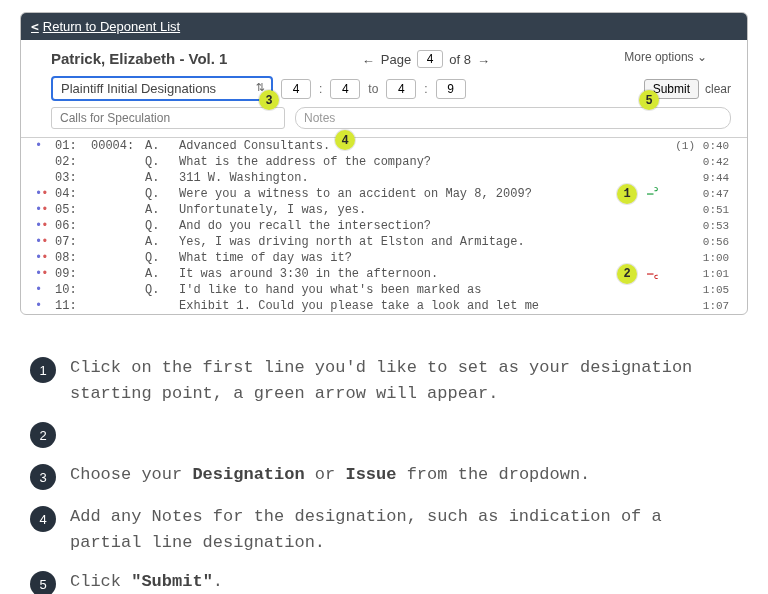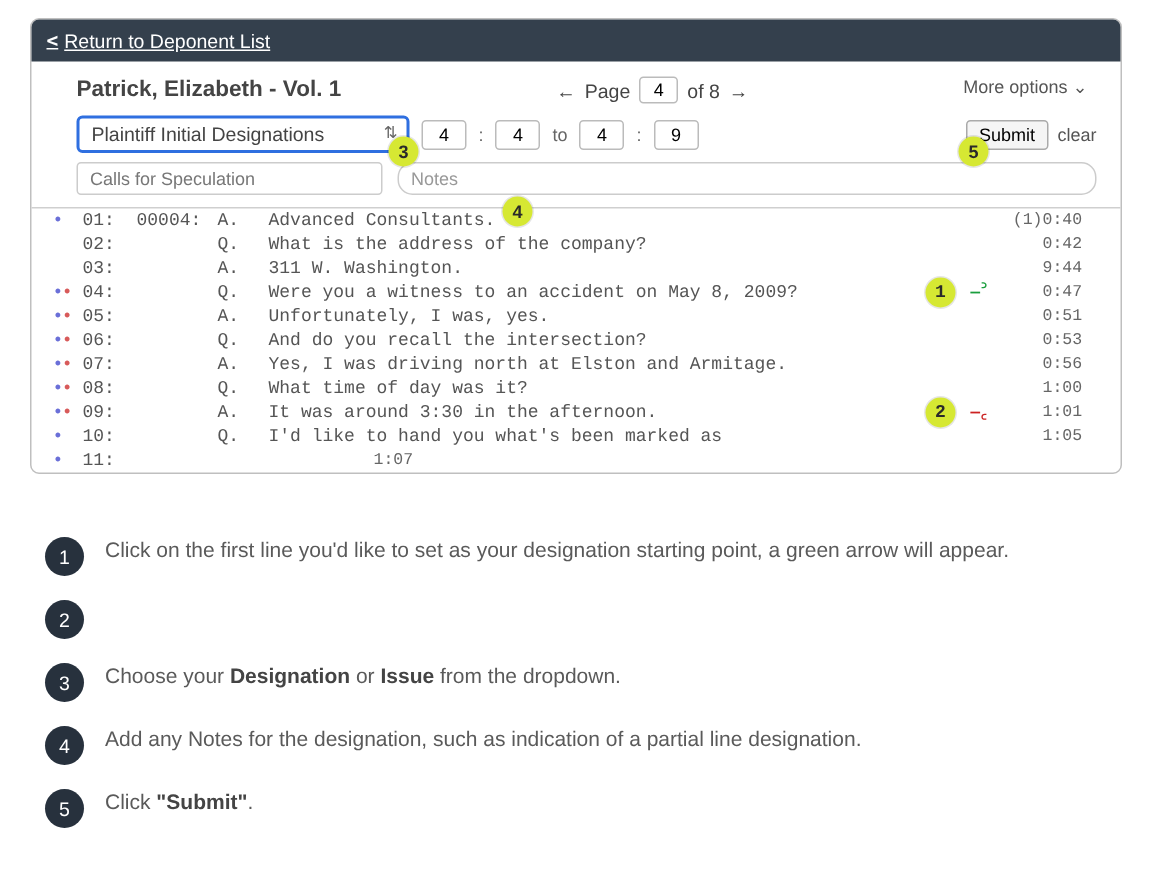--- a/index.html
+++ b/index.html
@@ -7,56 +7,56 @@
   .panel { border: 1px solid #bfbfbf; border-radius: 6px; margin: 12px 20px 18px 20px; background: #fff; }
   .topbar { background: #34404d; color: #fff; border-radius: 5px 5px 0 0; padding: 6px 10px; }
   .backlink { color: #fff; text-decoration: underline; font-size: 13px; display: inline-flex; align-items: center; gap: 4px; cursor: pointer; }
   .chev { font-family: monospace; font-weight: bold; }
   .headrow { display: flex; align-items: flex-start; padding: 10px 16px 6px 30px; }
   .title { font-weight: bold; color: #444; font-size: 15px; flex: 0 0 auto; }
   .spacer { flex: 1; }
   .pager { display: flex; align-items: center; gap: 6px; font-size: 13px; color: #444; }
   .pager .arrow { font-weight: bold; cursor: pointer; }
   .pager input { width: 26px; text-align: center; border: 1px solid #bbb; border-radius: 3px; padding: 1px 2px; font-size: 12px; }
-  .moreopt { font-size: 12px; color: #555; margin-right: 6px; cursor: pointer; }
+  .moreopt { font-size: 12px; color: #555; margin-right: 24px; cursor: pointer; }
   .controls { display: flex; align-items: center; padding: 2px 16px 6px 30px; gap: 8px; position: relative; }
   .dropdown { border: 2px solid #2f6fe0; border-radius: 4px; background: #fff; padding: 3px 24px 3px 8px; width: 222px; font-size: 13px; color: #444; position: relative; }
   .dropdown::after { content: "⇅"; position: absolute; right: 6px; top: 3px; font-size: 11px; color: #666; }
   .numbox { width: 30px; border: 1px solid #bbb; border-radius: 3px; padding: 2px 3px; font-size: 12px; text-align: center; }
   .sep { font-size: 12px; color: #666; }
   .rowright { margin-left: auto; display: flex; align-items: center; gap: 6px; }
   .btn { border: 1px solid #aaa; background: #f5f5f5; border-radius: 3px; padding: 2px 8px; font-size: 12px; cursor: pointer; }
   .clear { border: none; background: none; color: #555; font-size: 12px; cursor: pointer; }
   .row2 { display: flex; align-items: center; padding: 0 16px 8px 30px; gap: 10px; }
-  .callsbox { border: 1px solid #ccc; border-radius: 3px; padding: 3px 8px; width: 204px; font-size: 12px; color: #777; }
+  .callsbox { border: 1px solid #ccc; border-radius: 3px; padding: 3px 8px; width: 234px; font-size: 12px; color: #777; }
   .notesbox { border: 1px solid #ccc; border-radius: 10px; padding: 3px 8px; flex: 1; font-size: 12px; color: #999; }
   .transcript { border-top: 1px solid #cfcfcf; }
   .trow { display: flex; align-items: center; font-family: "Courier New", monospace; font-size: 12px; color: #555; padding: 1px 10px 1px 14px; }
   .dots { width: 20px; letter-spacing: -1px; }
   .dot-b { color: #6a6fd8; }
   .dot-r { color: #d85a5a; }
   .lineno { width: 36px; font-family: Liberation Mono, monospace; }
   .pageno { width: 54px; }
   .speaker { width: 34px; }
   .linetxt { flex: 1; white-space: pre; }
   .marker { width: 34px; text-align: right; font-weight: bold; letter-spacing: 1px; }
   .mk-green { color: #1a9e3e; }
   .mk-red { color: #c22; }
   .tcount { width: 36px; text-align: right; font-size: 11px; color: #666; }
-  .ttime { width: 42px; text-align: left; font-size: 11px; color: #666; }
+  .ttime { width: 42px; text-align: center; font-size: 11px; color: #666; }
   .callout { position: absolute; width: 20px; height: 20px; border-radius: 50%; background: #d6e833; color: #2a2a2a; font-weight: bold; font-size: 12px; display: flex; align-items: center; justify-content: center; box-shadow: 0 0 0 1px rgba(0,0,0,.1); z-index: 5; }
   .c3 { left: 238px; top: 50px; }   
   .c4 { left: 314px; top: 90px; }
   .c5 { right: 88px; top: 50px; }
   .tcallout { position: absolute; width: 20px; height: 20px; border-radius: 50%; background: #d6e833; color: #2a2a2a; font-weight: bold; font-size: 12px; display: flex; align-items: center; justify-content: center; box-shadow: 0 0 0 1px rgba(0,0,0,.1); }
   .wrap { position: relative; }
   .steps { padding: 8px 30px 20px 30px; }
   .step { display: flex; gap: 14px; margin: 14px 0; align-items: flex-start; }
   .stepnum { width: 26px; height: 26px; border-radius: 50%; background: #27313d; color: #fff; font-size: 13px; display: flex; align-items: center; justify-content: center; flex-shrink: 0; margin-top: 2px; }
-  .steptxt { font-size: 14px; color: #5a5a5a; line-height: 1.5; }
+  .steptxt { font-size: 17px; color: #5a5a5a; line-height: 1.5; font-family: Liberation Mono, monospace; }
   .steptxt b { color: #444; }
 </style>
 </head>
 <body>
 
 <div class="panel">
   <div class="topbar">
     <span class="backlink">
       <span class="chev">&lt;</span>
       <span>Return to Deponent List</span>
@@ -209,20 +209,21 @@
         <span class="linetxt">I'd like to hand you what's been marked as</span>
         <span class="marker "></span>
         <span class="tcount"></span>
         <span class="ttime">1:05</span>
       </div>
       <div class="trow" style="position: relative;">
         <span class="dots"><span class="dot-b">•</span><span class="dot-r"></span></span>
         <span class="lineno">11:</span>
         <span class="pageno"></span>
         <span class="speaker"></span>
+        <span class="linetxt">Exhibit 1. Could you please take a look and let me</span>
         <span class="marker "></span>
         <span class="tcount"></span>
         <span class="ttime">1:07</span>
       </div>
     </div>
 </div>
 
 <div class="steps" id="steps">
     <div class="step">
       <div class="stepnum">1</div>

